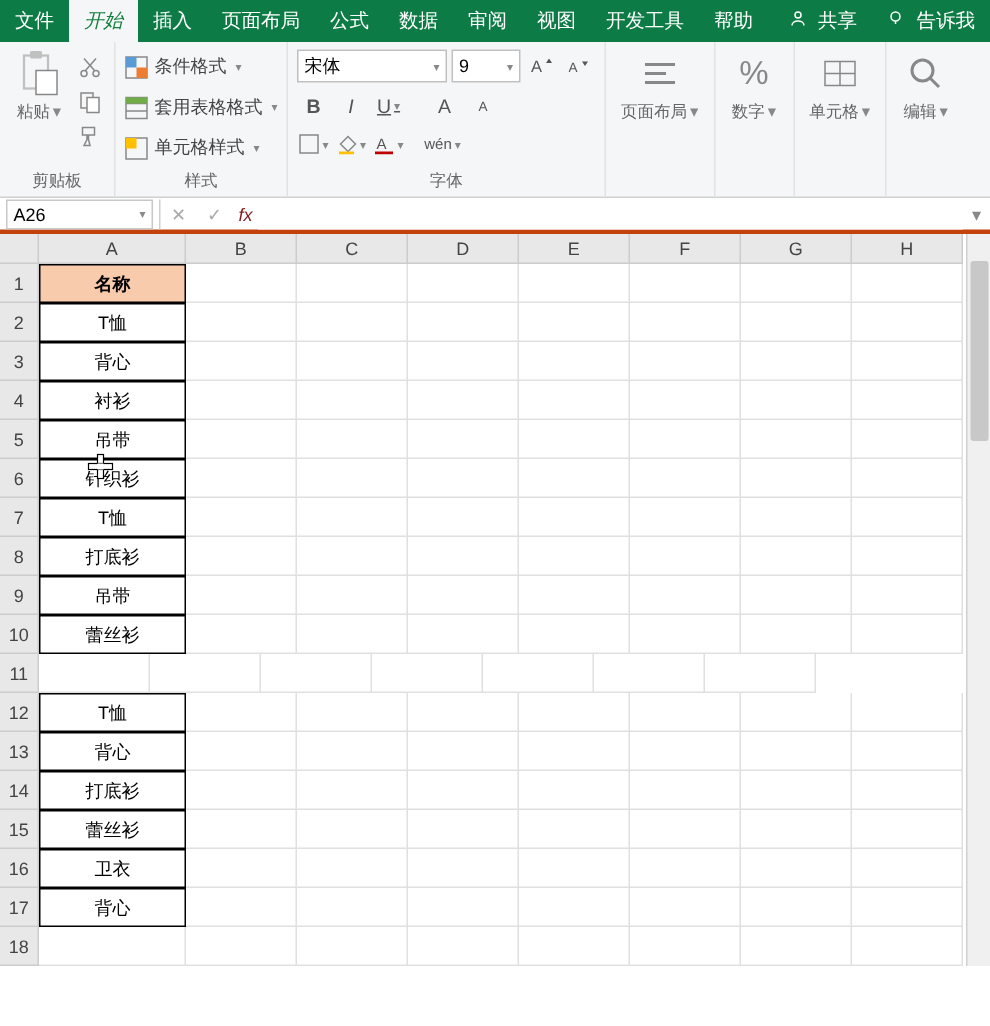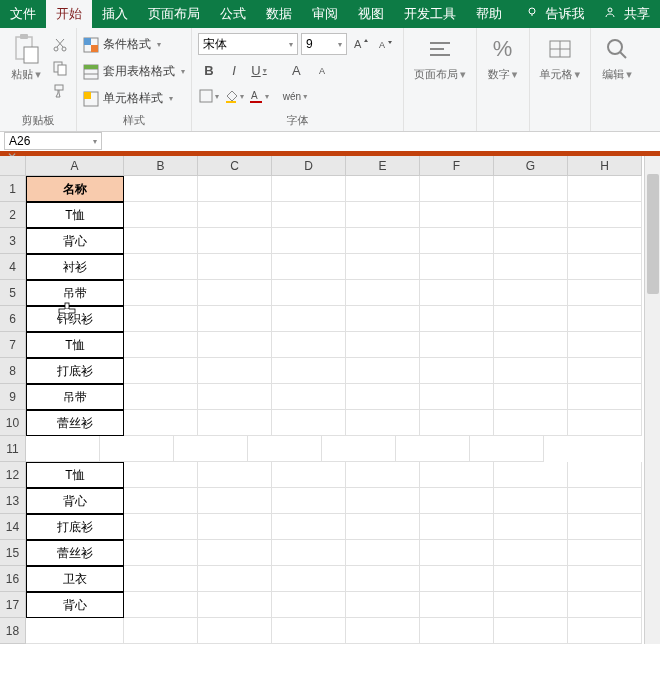--- a/index.html
+++ b/index.html
@@ -1,20 +1,20 @@
 <!DOCTYPE html>
 <html><head>
 <meta charset="utf-8">
 <style>
 * { margin: 0; padding: 0; box-sizing: border-box; font-family: "Microsoft YaHei", sans-serif; }
 body { width: 660px; height: 684px; background: #fff; overflow: hidden; font-size: 12px; }
 
 .tabbar { background: #0d7b45; height: 28px; display: flex; color: #fff; }
 .tab { padding: 5px 10px; cursor: pointer; font-size: 13px; }
-.tab.active { background: #f5f6f7; color: #7f1d1d; }
+.tab.active { background: #f5f6f7; color: #15803d; font-style: italic; }
 .tab.file { color: #fff; }
 .tab-right { margin-left: auto; display: flex; }
 .tab-right .tab svg { margin-right: 4px; }
 
 .ribbon { background: #f5f6f7; border-bottom: 1px solid #d0d0d0; display: flex; height: 104px; }
 .group { border-right: 1px solid #e2e2e2; padding: 3px 6px 0 6px; display: flex; flex-direction: column; align-items: center; }
 .group-label { font-size: 11px; color: #666; margin-top: auto; padding: 2px 0 3px; }
 .group-body { flex: 1; display: flex; align-items: flex-start; gap: 4px; }
 
 .bigbtn { display: flex; flex-direction: column; align-items: center; justify-content: center; padding: 2px 4px; cursor: pointer; color: #666; }
@@ -27,21 +27,21 @@
 .mini { width: 20px; height: 20px; display: flex; align-items: center; justify-content: center; cursor: pointer; color: #666; }
 
 .style-item { display: flex; align-items: center; gap: 4px; font-size: 12px; color: #444; cursor: pointer; padding: 1px 0; }
 .style-item svg { flex-shrink: 0; }
 
 .font-select { border: 1px solid #c0c0c0; background: #fff; height: 22px; font-size: 12px; padding: 2px 4px; display: flex; align-items: center; justify-content: space-between; cursor: pointer; }
 .fontname { width: 100px; }
 .fontsize { width: 46px; }
 .fontbtn { width: 22px; height: 22px; border: 1px solid transparent; display: flex; align-items: center; justify-content: center; cursor: pointer; color: #555; font-size: 13px; }
 
-.namebox-row { display: flex; align-items: flex-start; border-bottom: 5px solid #c2410c; height: 24px; background: #fff; flex-direction: column; }
+.namebox-row { display: flex; align-items: center; border-bottom: 3px solid #c2410c; height: 24px; background: #fff; }
 .namebox { width: 98px; border: 1px solid #c8c8c8; height: 20px; margin: 0 4px; padding: 1px 4px; font-size: 12px; display: flex; align-items: center; justify-content: space-between; }
 .fx-btn { width: 24px; display: flex; align-items: center; justify-content: center; color: #aaa; cursor: pointer; }
 .fx-label { font-style: italic; color: #7f1d1d; font-size: 12px; margin: 0 4px; }
 .formula-input { flex: 1; height: 20px; border: none; outline: none; font-size: 12px; padding: 0 4px; }
 .fx-expand { width: 18px; color: #888; cursor: pointer; text-align: center; }
 
 .grid-area { display: flex; }
 .corner { width: 26px; height: 20px; background: #e8e8e8; border-right: 1px solid #ccc; border-bottom: 1px solid #ccc; }
 .colheads { display: flex; flex: 1; }
 .colhead { height: 20px; background: #e8e8e8; border-right: 1px solid #ccc; border-bottom: 1px solid #ccc; display: flex; align-items: center; justify-content: center; font-size: 12px; color: #444; }
@@ -71,31 +71,31 @@
   <div class="tab">页面布局</div>
   <div class="tab">公式</div>
   <div class="tab">数据</div>
   <div class="tab">审阅</div>
   <div class="tab">视图</div>
   <div class="tab">开发工具</div>
   <div class="tab">帮助</div>
   <div class="tab-right">
     <div class="tab">
       <svg width="12" height="12" viewBox="0 0 12 12">
+          <circle cx="6" cy="4" r="2" fill="none" stroke="#fff"></circle>
+          <path d="M2 11c0-2 2-3 4-3s4 1 4 3" fill="none" stroke="#fff"></path>
+        </svg>
+      <span>共享</span>
+    </div>
+    <div class="tab">
+      <svg width="12" height="12" viewBox="0 0 12 12">
           <circle cx="6" cy="5" r="3" fill="none" stroke="#fff" stroke-width="1"></circle>
           <line x1="6" y1="8" x2="6" y2="10" stroke="#fff"></line>
         </svg>
       <span>告诉我</span>
-    </div>
-    <div class="tab">
-      <svg width="12" height="12" viewBox="0 0 12 12">
-          <circle cx="6" cy="4" r="2" fill="none" stroke="#fff"></circle>
-          <path d="M2 11c0-2 2-3 4-3s4 1 4 3" fill="none" stroke="#fff"></path>
-        </svg>
-      <span>共享</span>
     </div>
   </div>
 </div>
 
 <div class="ribbon">
 
   <div class="group">
     <div class="group-body">
       <div class="bigbtn">
         <div class="icon">

